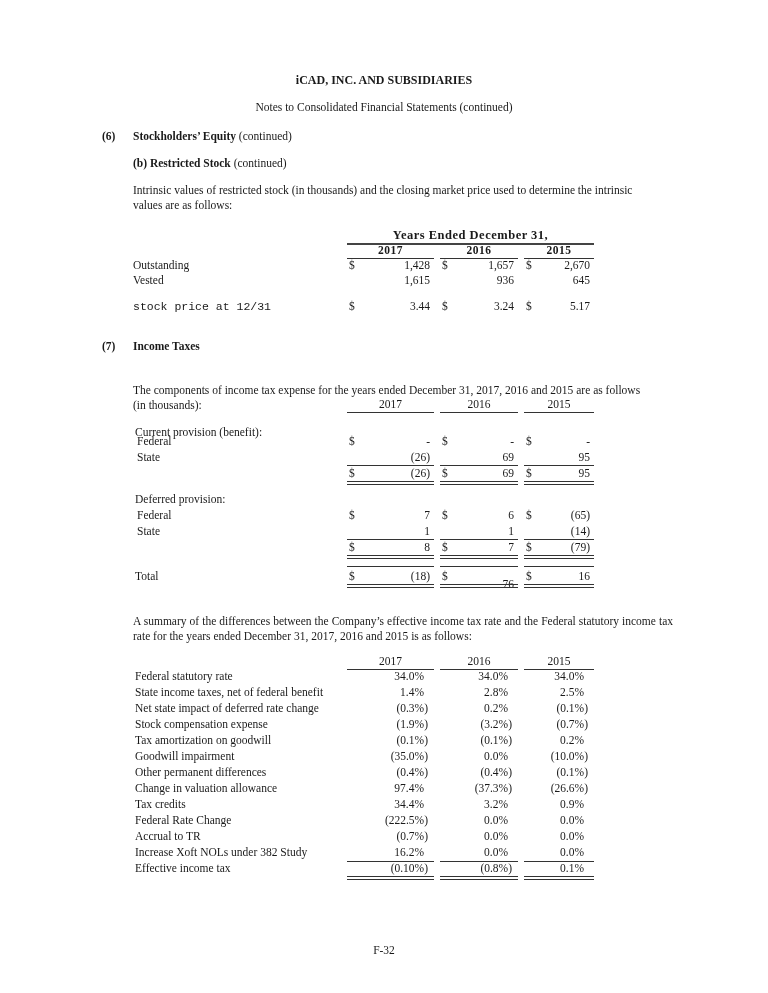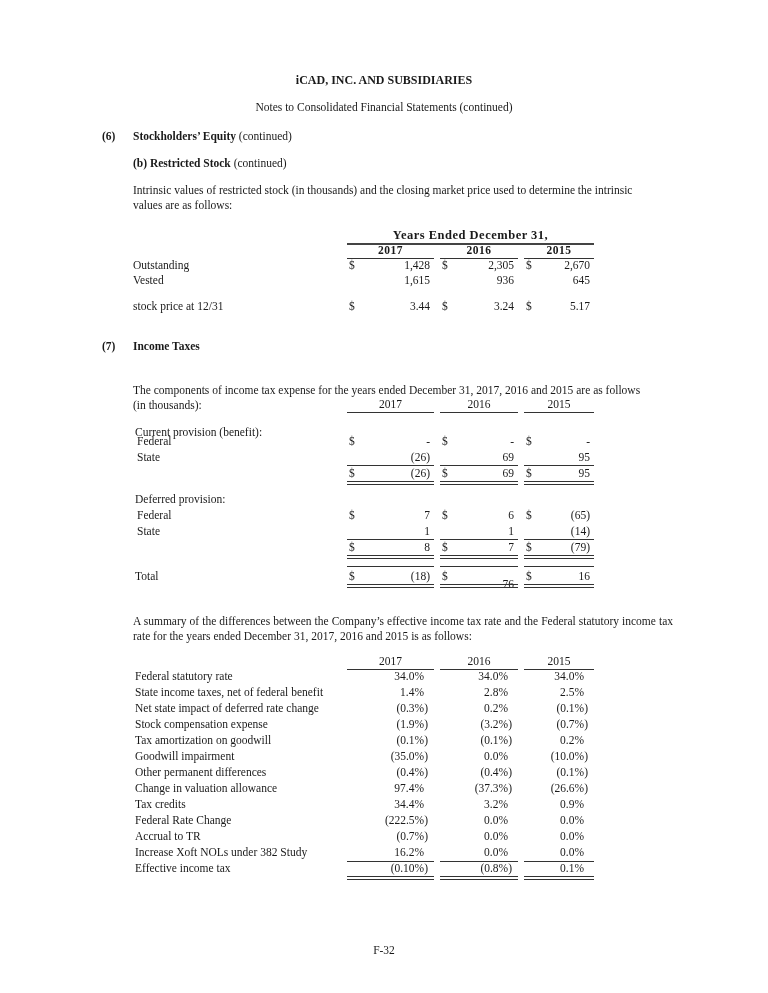--- a/index.html
+++ b/index.html
@@ -41,28 +41,28 @@
     <div class="hdr bold" style="left: 347px; width: 87px; top: 244px; letter-spacing: 0.5px;">2017</div>
     <div class="hdr bold" style="left: 440px; width: 78px; top: 244px; letter-spacing: 0.5px;">2016</div>
     <div class="hdr bold" style="left: 524px; width: 70px; top: 244px; letter-spacing: 0.5px;">2015</div>
     <div class="rule" style="left: 347px; width: 87px; top: 258px;"></div>
     <div class="rule" style="left: 440px; width: 78px; top: 258px;"></div>
     <div class="rule" style="left: 524px; width: 70px; top: 258px;"></div>
     <div class="lbl" style="left: 133px; top: 259px;">Outstanding</div>
     <div class="dol" style="left: 349px; top: 259px;">$</div>
     <div class="num" style="left: 347px; width: 83px; top: 259px;">1,428</div>
     <div class="dol" style="left: 442px; top: 259px;">$</div>
-    <div class="num" style="left: 440px; width: 74px; top: 259px;">2,305</div>
+    <div class="num" style="left: 440px; width: 74px; top: 259px;">1,657</div>
     <div class="dol" style="left: 526px; top: 259px;">$</div>
     <div class="num" style="left: 524px; width: 66px; top: 259px;">2,670</div>
     <div class="lbl" style="left: 133px; top: 274px;">Vested</div>
     <div class="num" style="left: 347px; width: 83px; top: 274px;">1,615</div>
     <div class="num" style="left: 440px; width: 74px; top: 274px;">936</div>
     <div class="num" style="left: 524px; width: 66px; top: 274px;">645</div>
-    <div class="lbl" style="left: 133px; top: 300px;">stock price at 12/31</div>
+    <div class="lbl" style="left: 133px; top: 300px; font-family: Liberation Mono, monospace;">stock price at 12/31</div>
     <div class="dol" style="left: 349px; top: 300px;">$</div>
     <div class="num" style="left: 347px; width: 83px; top: 300px;">3.44</div>
     <div class="dol" style="left: 442px; top: 300px;">$</div>
     <div class="num" style="left: 440px; width: 74px; top: 300px;">3.24</div>
     <div class="dol" style="left: 526px; top: 300px;">$</div>
     <div class="num" style="left: 524px; width: 66px; top: 300px;">5.17</div>
   </div>
 
 <div class="abs bold" style="left:102px;top:340px;">(7)</div>
 <div class="abs bold" style="left:133px;top:340px;">Income Taxes</div>

